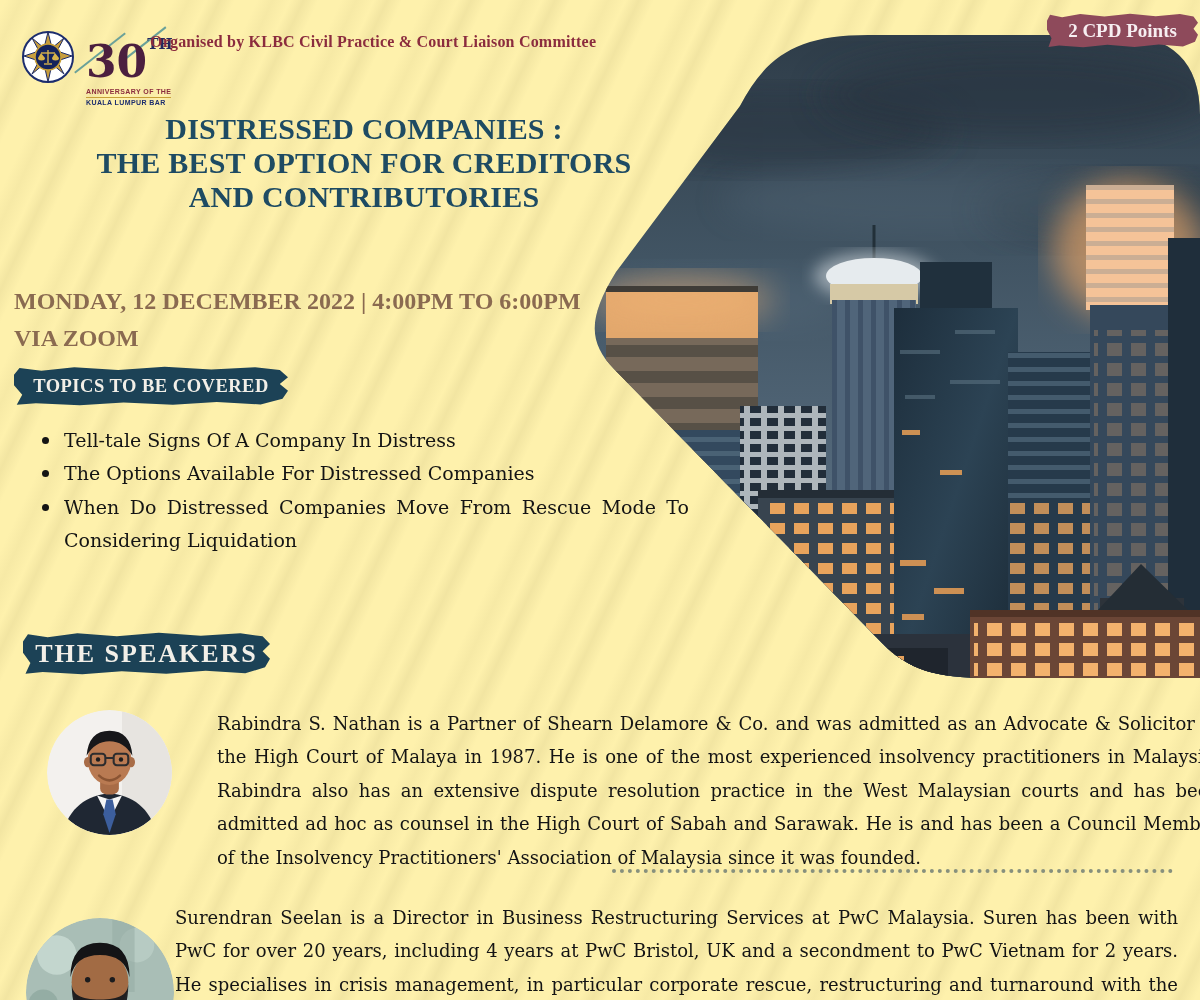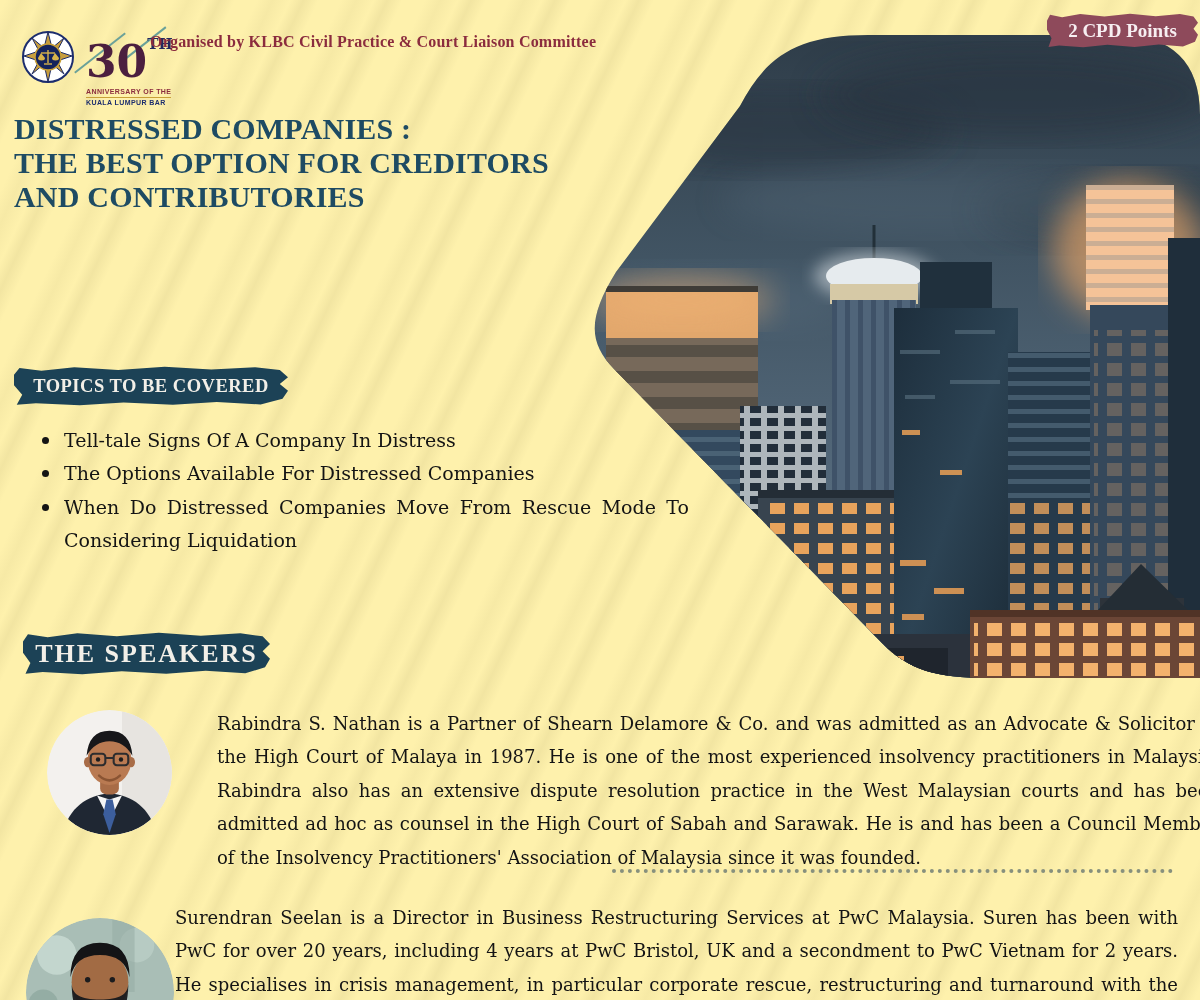--- a/index.html
+++ b/index.html
@@ -26,21 +26,21 @@
   .logo30 .cap{font-family:"Liberation Sans",sans-serif;font-weight:bold;font-size:7px;letter-spacing:.4px;line-height:9px;margin-top:3px;}
   .logo30 .cap .c1{color:#8b2c3e;border-bottom:1px solid #c9a038;display:inline-block;padding-bottom:1px;}
   .logo30 .cap .c2{color:#1c2d6e;}
   .organiser{left:150px;top:33px;width:520px;font-weight:bold;font-size:16px;color:#8b2c3e;letter-spacing:.2px;}
   .badge{
     left:1047px;top:13px;width:151px;height:35px;background:#8e4a5b;color:#f7eef1;
     font-weight:bold;font-size:19px;text-align:center;line-height:35px;z-index:5;
     clip-path:polygon(0 22%,2% 5%,10% 12%,22% 3%,38% 10%,55% 2%,72% 9%,88% 3%,97% 10%,100% 28%,97% 45%,100% 62%,98% 82%,90% 96%,74% 90%,58% 97%,40% 91%,24% 98%,8% 93%,1% 97%,3% 72%,0 48%);
   }
   
-  .title{left:14px;top:112px;width:700px;color:#1e4b63;font-weight:bold;font-size:30px;line-height:34px;letter-spacing:.2px;}
+  .title{left:14px;top:112px;width:700px;color:#1e4b63;font-weight:bold;font-size:30px;line-height:34px;letter-spacing:.2px;text-align:center;}
   .schedule{left:14px;top:283px;width:640px;color:#8a6a50;font-weight:bold;font-size:24px;line-height:37px;}
   
   .brush{
     background:#1c4256;color:#f2efe8;font-weight:bold;text-align:center;
     clip-path:polygon(0 22%,2% 5%,10% 12%,22% 3%,38% 10%,55% 2%,72% 9%,88% 3%,97% 10%,100% 28%,97% 45%,100% 62%,98% 82%,90% 96%,74% 90%,58% 97%,40% 91%,24% 98%,8% 93%,1% 97%,3% 72%,0 48%);
   }
   .topicsBanner{left:14px;top:366px;width:274px;height:40px;font-size:18.5px;line-height:40px;letter-spacing:.5px;}
   .speakersBanner{left:23px;top:632px;width:247px;height:43px;font-size:26px;line-height:43px;letter-spacing:2px;}
   
   .topics{left:40px;top:424px;width:648px;font-family:"DejaVu Serif",serif;font-size:19px;line-height:33.4px;color:#141414;}
@@ -210,20 +210,24 @@
   <div class="abs organiser overlay">Organised by KLBC Civil Practice &amp; Court Liaison Committee</div>
 
   <div class="abs badge">2 CPD Points</div>
 
   <div class="abs title overlay">
     <div>DISTRESSED COMPANIES :</div>
     <div>THE BEST OPTION FOR CREDITORS</div>
     <div>AND CONTRIBUTORIES</div>
   </div>
 
+  <div class="abs schedule overlay">
+    <div>MONDAY, 12 DECEMBER 2022 | 4:00PM TO 6:00PM</div>
+    <div>VIA ZOOM</div>
+  </div>
 
   <div class="abs brush topicsBanner overlay">
     <span>TOPICS TO BE COVERED</span>
   </div>
   <div class="abs topics overlay">
     <div class="topic">
       <span class="dot"></span>
       <span>Tell-tale Signs Of A Company In Distress</span>
     </div>
     <div class="topic">

